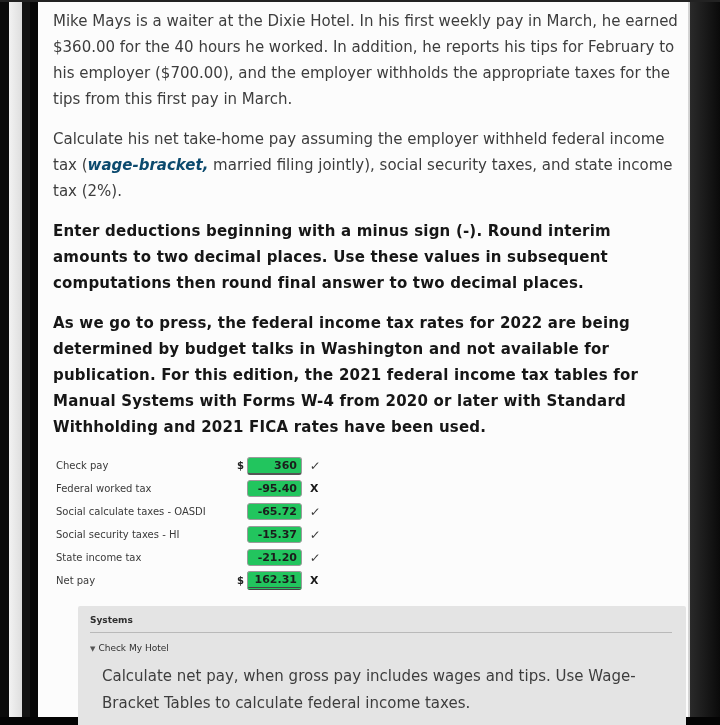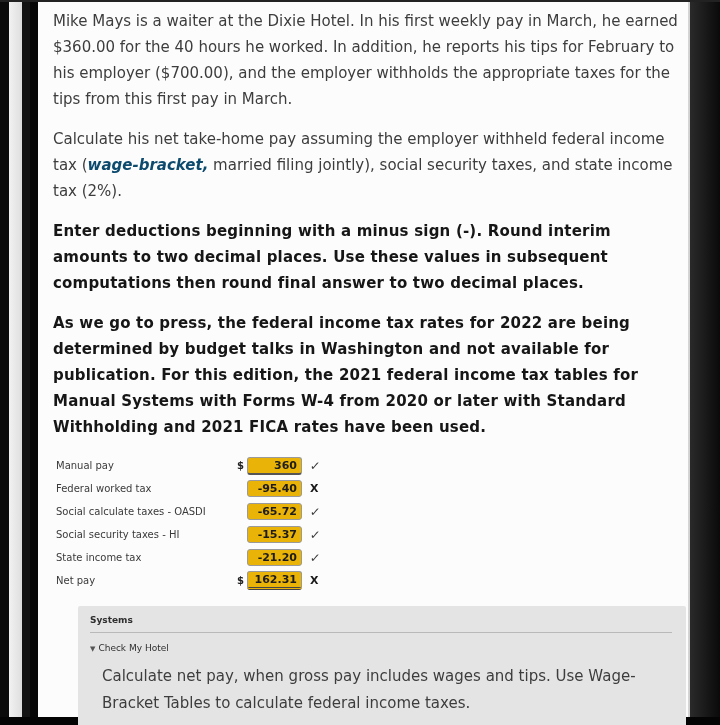--- a/index.html
+++ b/index.html
@@ -37,21 +37,21 @@
 
   
   .worksheet{margin-top:2px;}
   .ws-row{display:flex;align-items:center;height:23px;}
   .ws-label{flex:0 0 176px;font-size:10px;color:#3a3a3a;padding-left:3px;}
   .ws-prefix{flex:0 0 12px;font-size:10px;font-weight:bold;color:#222;text-align:right;padding-right:3px;}
   .ws-input{
     width:48px;height:13px;border:1px solid #9a9a9a;border-radius:3px;
     font-family:"DejaVu Sans","Liberation Sans",sans-serif;
     font-size:11px;font-weight:bold;color:#1c1c1c;text-align:right;
-    padding:1px 4px 1px 1px;background:#eab308;outline:none;
+    padding:1px 4px 1px 1px;background:#22c55e;outline:none;
   }
   .ws-input.u-single{border-bottom:2px solid #555;}
   .ws-input.u-double{border-bottom:3px double #444;}
   .ws-mark{margin-left:8px;font-size:12px;line-height:12px;}
   .ws-mark.ok{color:#3b3b3b;font-weight:bold;transform:skewX(-8deg);}
   .ws-mark.err{color:#1a1a1a;font-weight:bold;font-size:11px;}
 
   
   .feedback{
     margin:14px 0 0 25px;width:608px;box-sizing:border-box;
@@ -84,21 +84,21 @@
   <p class="para"><span>Calculate his net take-home pay assuming the employer withheld federal income tax (</span><span class="bi">wage-bracket,</span><span> married filing jointly), social security taxes, and state income tax (2%).</span></p>
 
   <p class="para bold">Enter deductions beginning with a minus sign (-). Round interim amounts to two decimal places. Use these values in subsequent computations then round final answer to two decimal places.</p>
 
   <p class="para bold">As we go to press, the federal income tax rates for 2022 are being determined by budget talks in Washington and not available for publication. For this edition, the 2021 federal income tax tables for Manual Systems with Forms W-4 from 2020 or later with Standard Withholding and 2021 FICA rates have been used.</p>
 
 
   <div class="worksheet">
 
     <div class="ws-row">
-      <span class="ws-label">Manual pay</span>
+      <span class="ws-label">Check pay</span>
       <span class="ws-prefix">$</span>
       <input class="ws-input u-single" value="360" style="">
       <span class="ws-mark ok">✓</span>
     </div>
 
     <div class="ws-row">
       <span class="ws-label">Federal worked tax</span>
       <span class="ws-prefix"></span>
       <input class="ws-input" value="-95.40" style="">
       <span class="ws-mark err">X</span>

